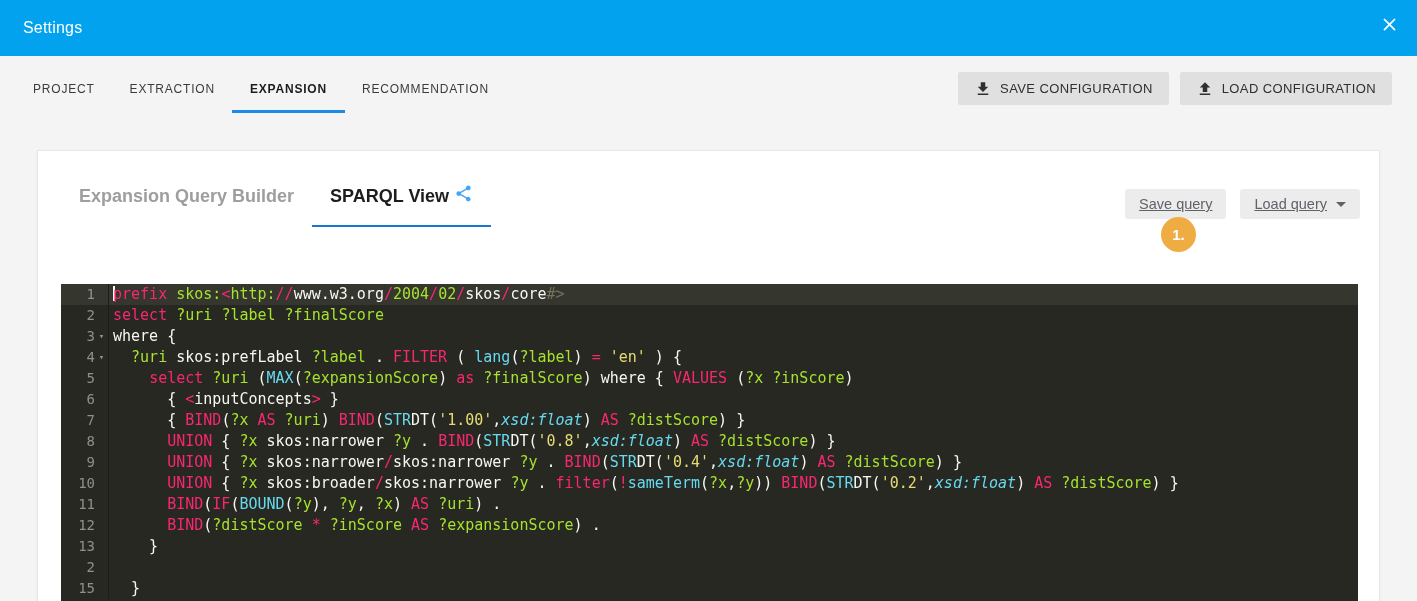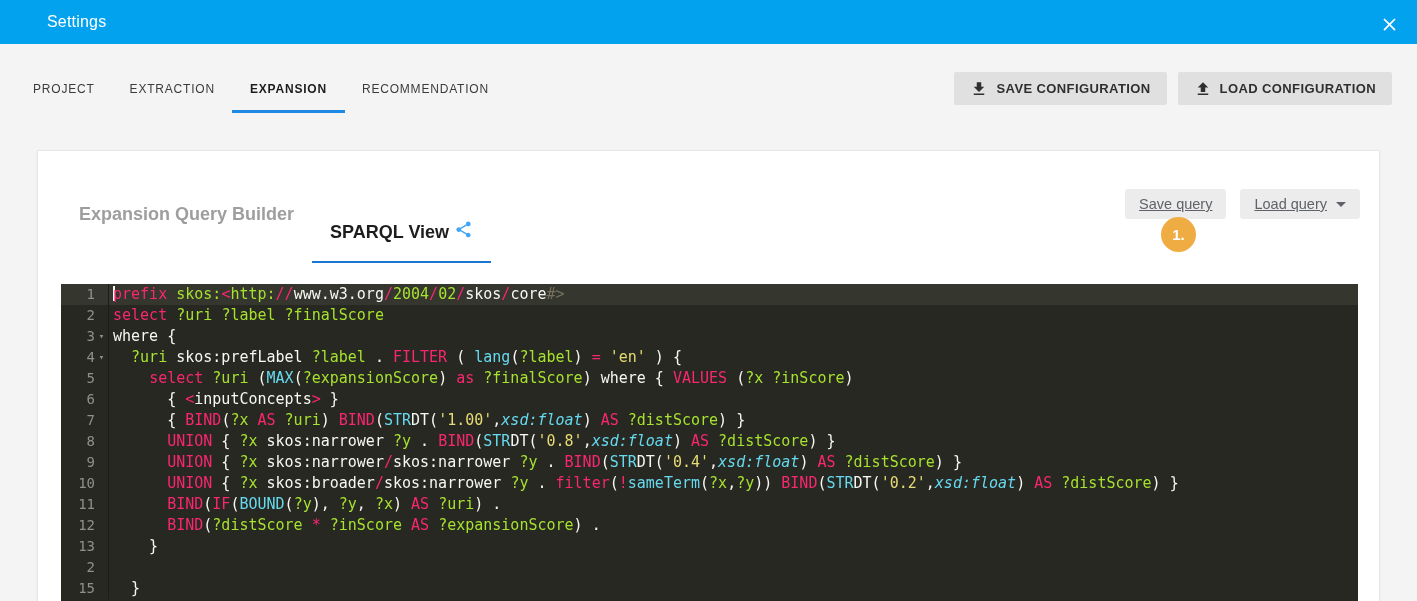--- a/index.html
+++ b/index.html
@@ -4,23 +4,23 @@
 <style>
   html,body{margin:0;padding:0;}
   body{
     width:1417px;height:601px;overflow:hidden;position:relative;
     background:#f4f4f4;
     font-family:"Liberation Sans", sans-serif;
     -webkit-font-smoothing:antialiased;
   }
   
   .titlebar{
-    position:absolute;top:0;left:0;right:0;height:44px;
+    position:absolute;top:0;left:0;right:0;height:56px;
     background:var(--titlebar-bg,#03a2ee);
-    display:flex;align-items:center;padding-left:24px;
+    display:flex;align-items:center;
   }
   .titlebar .title{color:#fff;font-size:16px;margin-left:23px;font-weight:400;letter-spacing:.2px;}
   .titlebar .close{
     position:absolute;right:16px;top:12px;width:24px;height:24px;cursor:pointer;
     display:flex;align-items:center;justify-content:center;
   }
   
   .main-tabs{
     position:absolute;left:33px;top:82px;display:flex;align-items:baseline;
   }
@@ -34,33 +34,33 @@
   .mtab.active::after{
     content:"";position:absolute;left:-18px;right:-18px;bottom:-17px;height:3px;
     background:var(--tab-underline,#1e88e5);
   }
   
   .config-actions{position:absolute;top:72px;right:25px;display:flex;gap:11px;}
   .cfg-btn{
     height:33px;background:#e0e0e0;border:none;border-radius:2px;
     display:flex;align-items:center;gap:8px;padding:0 16px;
     font-family:"Liberation Sans",sans-serif;font-size:13px;color:#2f2f2f;
-    letter-spacing:.4px;cursor:pointer;font-weight:bold;
+    letter-spacing:.4px;cursor:pointer;
   }
   .cfg-btn svg{display:block;}
   
   .card{
     position:absolute;left:37px;top:150px;width:1343px;height:470px;
     background:#ffffff;border:1px solid #e7e7e7;box-shadow:0 1px 2px rgba(0,0,0,.06);
     box-sizing:border-box;
   }
   .ctabs{position:absolute;left:41px;top:33px;display:flex;align-items:center;}
   .ctab{font-size:18px;font-weight:700;cursor:pointer;white-space:nowrap;}
   .ctab.inactive{color:#9e9e9e;margin-right:36px;}
-  .ctab.active{color:#1d1d1d;position:relative;display:flex;align-items:center;gap:5px;margin-top:36px;}
+  .ctab.active{color:#1d1d1d;position:relative;display:flex;align-items:center;gap:5px;}
   .ctab.active::after{
     content:"";position:absolute;left:-18px;right:-18px;bottom:-19px;height:2px;
     background:var(--panel-tab-underline,#1976d2);
   }
   .query-actions{position:absolute;top:38px;right:19px;display:flex;gap:14px;}
   .q-btn{
     height:30px;background:#ececec;border:none;border-radius:3px;
     display:flex;align-items:center;gap:9px;padding:0 14px;
     font-family:"Liberation Sans",sans-serif;font-size:14.5px;color:#5f6368;cursor:pointer;text-decoration:underline;
   }

